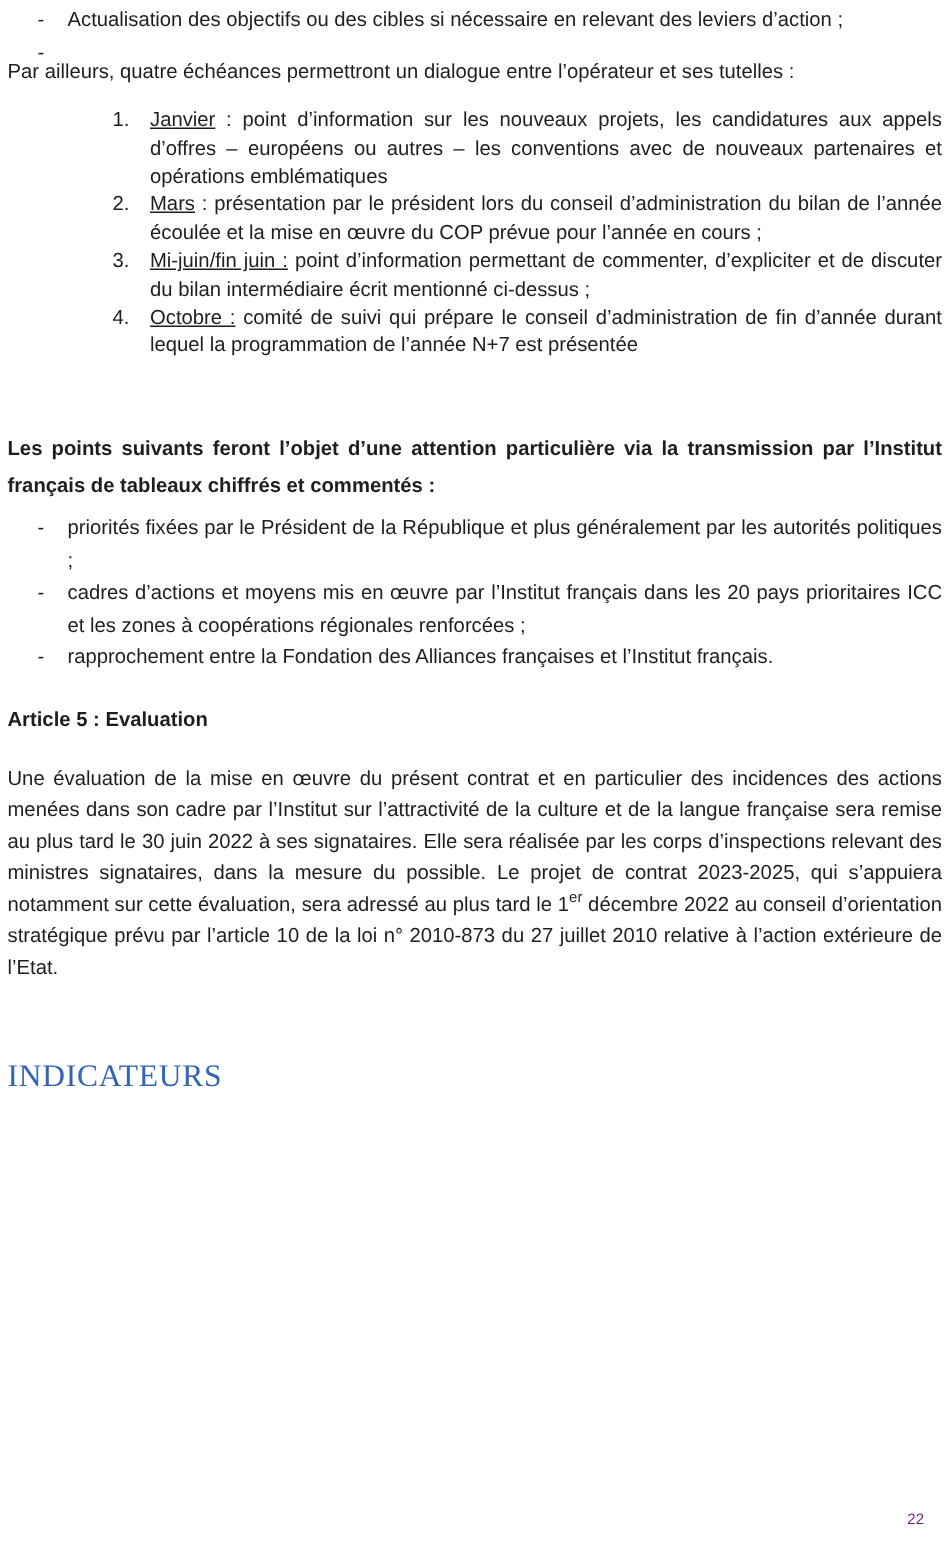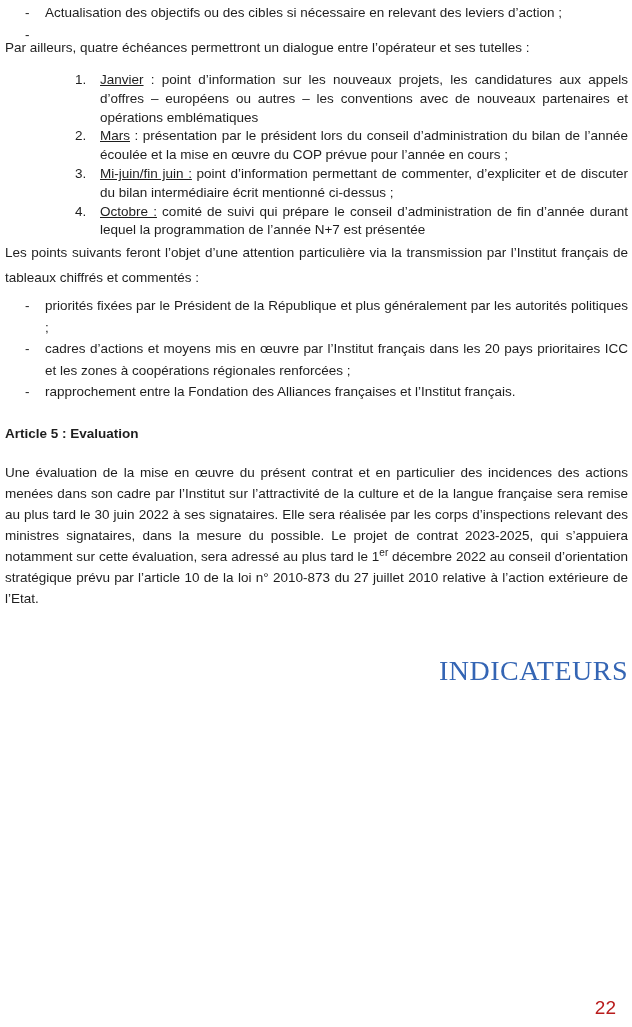--- a/index.html
+++ b/index.html
@@ -25,50 +25,50 @@
   
   .para-dialogue { margin-top: 13px; line-height: 22px; }
 
   
   .num-list { margin-top: 12px; }
   .num-list li { position: relative; padding-left: 95px; line-height: 18.8px; text-align: justify; }
   .num-list .num { position: absolute; left: 70px; }
   .num-list .label { text-decoration: underline; }
 
   
-  .para-points { line-height: 25px; text-align: justify; }
+  .para-points { margin-top: 46px; line-height: 25px; text-align: justify; font-weight: bold; }
 
   
   .points-list { margin-top: 5px; }
   .points-list li { position: relative; padding-left: 40px; line-height: 21.5px; text-align: justify; }
   .points-list .marker { position: absolute; left: 20px; }
 
   
   .article-heading { margin-top: 20px; line-height: 21px; font-weight: bold; }
   .article-para { margin-top: 18px; line-height: 21px; text-align: justify; }
   .article-para sup { font-size: 10px; line-height: 0; vertical-align: super; }
 
   
   .section-heading {
     margin-top: 50px;
-    text-align: right;
+    text-align: left;
     font-family: "Liberation Serif", serif;
-    font-size: 28px;
+    font-size: 21px;
     letter-spacing: 0.5px;
     color: #3465b4;
     line-height: 24px;
   }
 
   
   .page-number {
     position: absolute;
     right: 16px;
     bottom: 8px;
-    font-size: 19px;
-    color: #b91c1c;
+    font-size: 10px;
+    color: #701a75;
   }
 </style>
 </head>
 <body>
 
 <div class="page">
 
   <ul class="dash-list">
     <li>
       <span class="marker">-</span>

